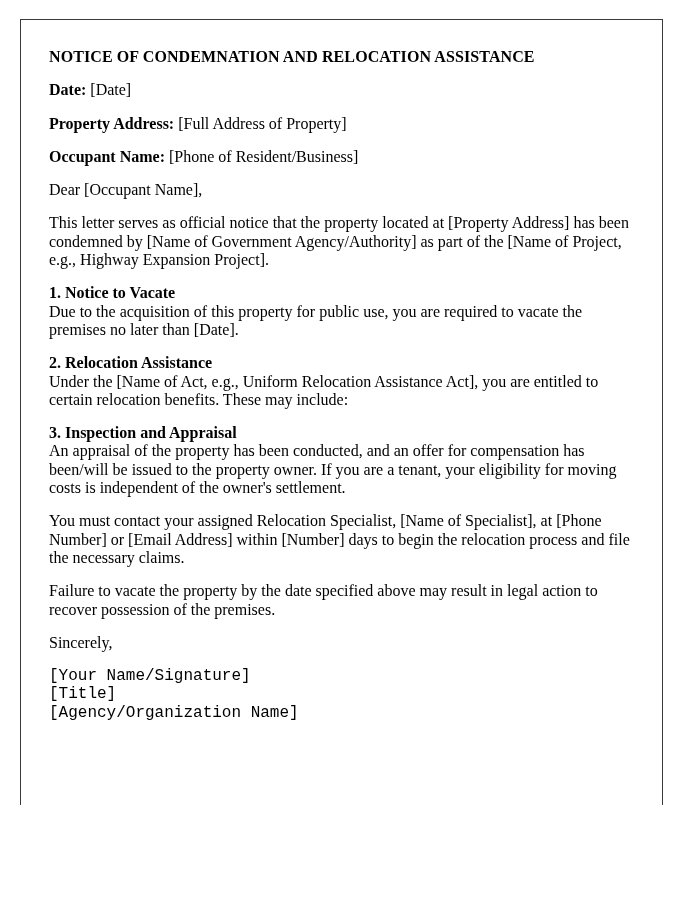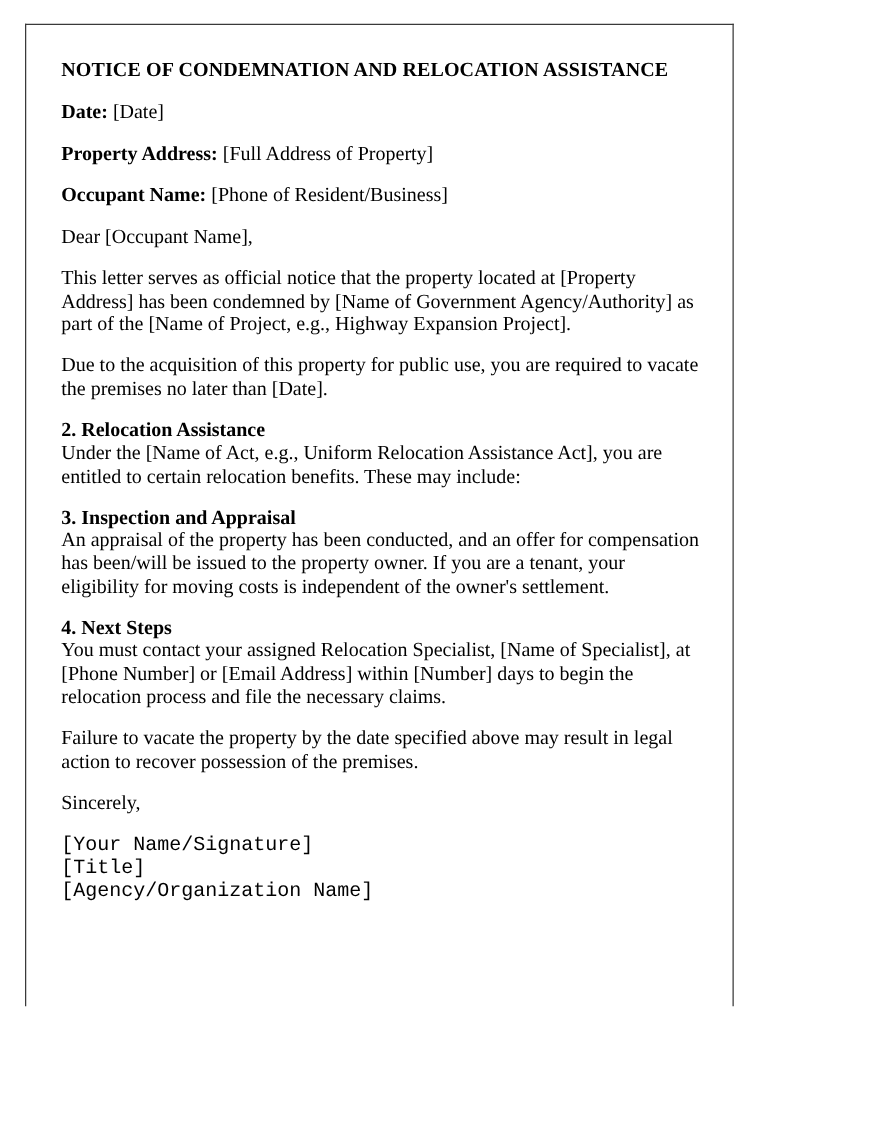--- a/index.html
+++ b/index.html
@@ -11,21 +11,21 @@
   }
   .page {
     position: relative;
     width: 700px; height: 900px;
     background: #ffffff;
     overflow: hidden;
   }
   .letter-frame {
     position: absolute;
     left: 20px; top: 19px;
-    width: 567px; height: 786px;
+    width: 643px; height: 786px;
     border-top: 1px solid #3a3a3a;
     border-left: 1px solid #3a3a3a;
     border-right: 1px solid #3a3a3a;
     border-bottom: none;
     padding: 28px 26px 0 28px;
     overflow: hidden;
     background: #ffffff;
   }
   .letter-frame, .letter-frame * {
     font-size: 16px;
@@ -55,33 +55,33 @@
 
     <div class="block"><span class="meta-label">Property Address:</span><span> [Full Address of Property]</span></div>
 
     <div class="block"><span class="meta-label">Occupant Name:</span><span> [Phone of Resident/Business]</span></div>
 
     <div class="block">Dear [Occupant Name],</div>
 
     <div class="block">This letter serves as official notice that the property located at [Property Address] has been condemned by [Name of Government Agency/Authority] as part of the [Name of Project, e.g., Highway Expansion Project].</div>
 
     <div class="block">
-      <span>Due to the acquisition of this property for public use, you are required to vacate the premises no later than [Date].</span>
+      <span class="sec-heading">1. Notice to Vacate</span><span>Due to the acquisition of this property for public use, you are required to vacate the premises no later than [Date].</span>
     </div>
 
     <div class="block">
       <span class="sec-heading">2. Relocation Assistance</span><span>Under the [Name of Act, e.g., Uniform Relocation Assistance Act], you are entitled to certain relocation benefits. These may include:</span>
     </div>
 
     <div class="block">
       <span class="sec-heading">3. Inspection and Appraisal</span><span>An appraisal of the property has been conducted, and an offer for compensation has been/will be issued to the property owner. If you are a tenant, your eligibility for moving costs is independent of the owner's settlement.</span>
     </div>
 
     <div class="block">
-      <span class="sec-heading">4. Next Steps</span><span>You must contact your assigned Relocation Specialist, [Name of Specialist], at [Phone Number] or [Email Address] within [Number] days to begin the relocation process and file the necessary claims.</span>
+      <span>You must contact your assigned Relocation Specialist, [Name of Specialist], at [Phone Number] or [Email Address] within [Number] days to begin the relocation process and file the necessary claims.</span>
     </div>
 
     <div class="block">Failure to vacate the property by the date specified above may result in legal action to recover possession of the premises.</div>
 
     <div class="block">Sincerely,</div>
 
     <div class="signature-block">
       <div class="sig-line">[Your Name/Signature]</div>
       <div class="sig-line">[Title]</div>
       <div class="sig-line">[Agency/Organization Name]</div>

